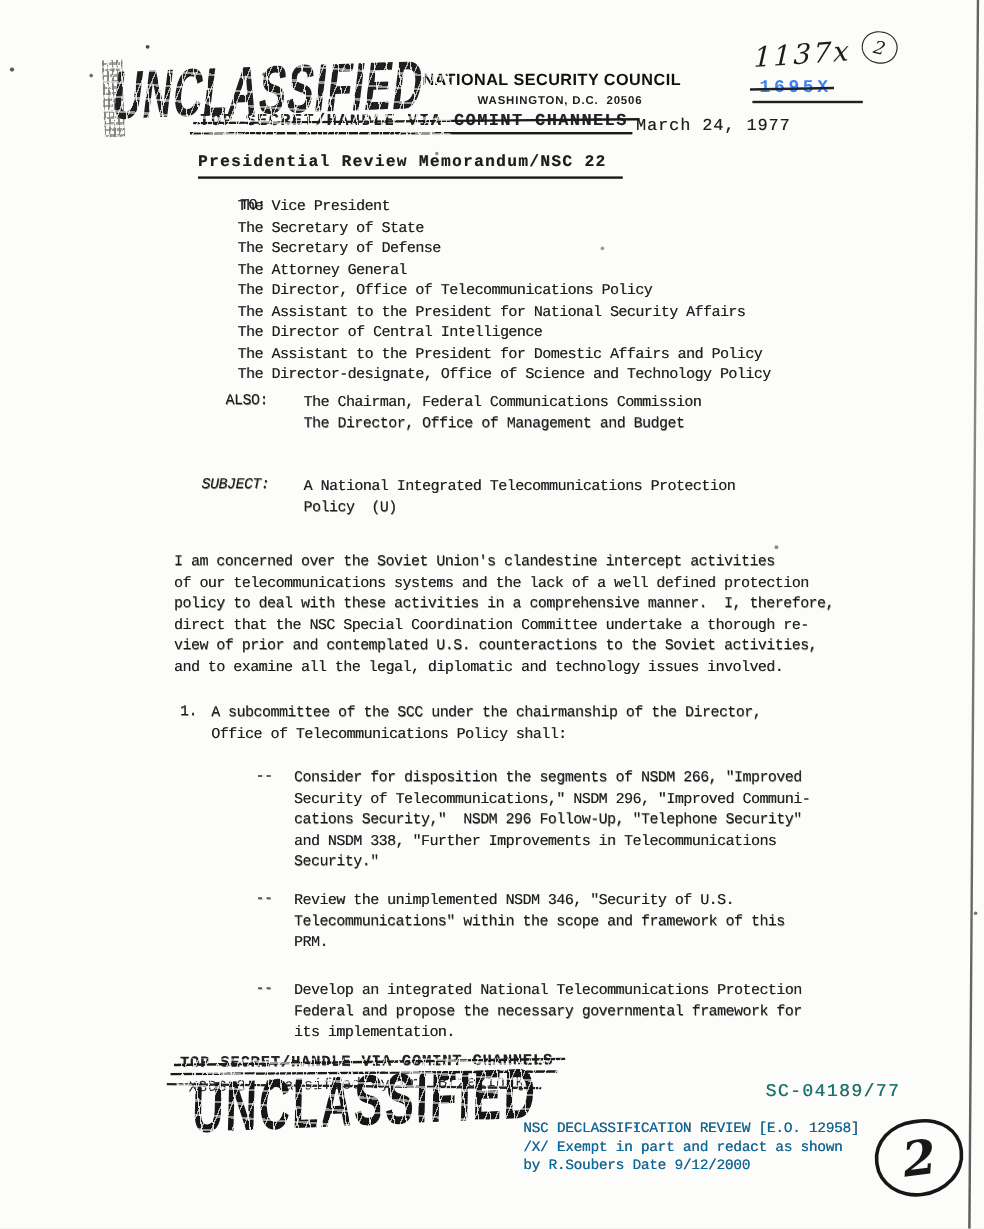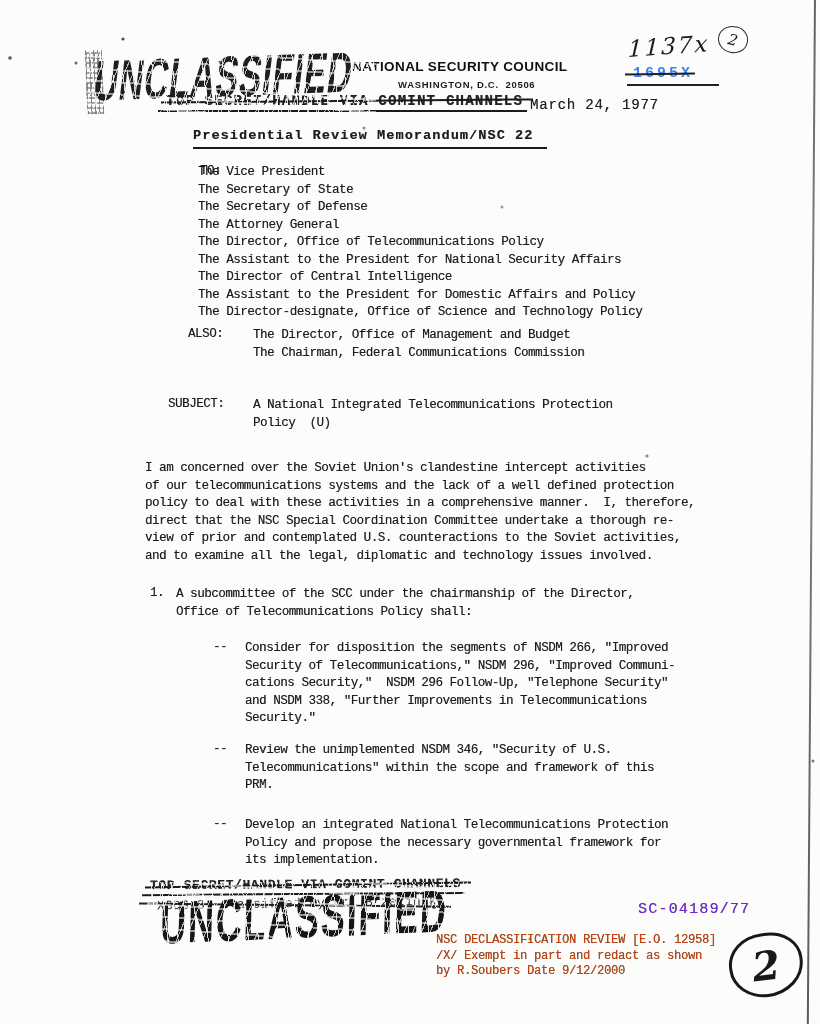--- a/index.html
+++ b/index.html
@@ -54,21 +54,20 @@
     content:""; position:absolute; left:-18px; right:-6px; top:50%; height:2px;
     background:#242424; transform:rotate(1.6deg);
   }
 
   
   .memo-title{
     position:absolute; left:165px; top:128px; font-size:13.5px; font-weight:700;
     letter-spacing:1.1px; white-space:pre; padding:0 14px 4px 0;
     border-bottom:2px solid #1b1b1b;
     text-shadow:0.3px 0.3px 0 rgba(25,25,25,0.55);
-    margin-left:28px;
   }
 
   
   .hand{
     position:absolute; font-family:"DejaVu Serif","Liberation Serif",serif;
     font-style:italic; color:#1c1c1c;
   }
   .hand-top-number{left:628px; top:33px; font-size:23px; letter-spacing:2px; transform:rotate(-4deg) skewX(-6deg);}
   .crossed-number{
     position:absolute; left:633px; top:65px; font-size:15px; letter-spacing:3px;
@@ -118,24 +117,24 @@
 
   .stamp-edge-noise{
     position:absolute; left:86px; top:50px; width:17px; height:64px; opacity:0.6;
     transform:rotate(-2deg);
     background:
       repeating-linear-gradient(90deg, rgba(40,40,40,0.9) 0 1.5px, transparent 1.5px 4px),
       repeating-linear-gradient(0deg, rgba(40,40,40,0.7) 0 2px, transparent 2px 5px);
   }
 
   
-  .control-number{position:absolute; left:638px; top:901px; font-size:15px; letter-spacing:1.2px; color:#6d28d9;}
+  .control-number{position:absolute; left:638px; top:901px; font-size:15px; letter-spacing:1.2px; color:#0f766e;}
   .review{
     position:absolute; left:436px; top:933px; font-size:12px; letter-spacing:-0.2px;
-    color:#c2410c; white-space:pre; text-shadow:0.3px 0.3px 0 rgba(25,25,25,0.6);
+    color:#0369a1; white-space:pre; text-shadow:0.3px 0.3px 0 rgba(25,25,25,0.6);
   }
   .review .ln{height:15.5px; line-height:15.5px;}
 
   
   .scan-edge{
     position:absolute; left:814px; top:-4px; width:1.7px; height:1034px; opacity:0.8;
     background:linear-gradient(180deg,#3c3c3c 0%, #6b6b6b 35%, #454545 70%, #333 100%);
     transform:rotate(0.4deg); transform-origin:top center;
   }
   .speckles{
@@ -170,38 +169,38 @@
   <div class="stamp-box stamp-top-box">
     <span class="stamp-text">UNCLASSIFIED</span>
   </div>
 
   <div class="memo-title">Presidential Review Memorandum/NSC 22</div>
 
   <div class="tw" style="left:166px; top:164px;margin-left:34px;">TO:</div>
   <div class="tw" style="left:198px; top:164px;"><div class="ln">The Vice President</div><div class="ln">The Secretary of State</div><div class="ln">The Secretary of Defense</div><div class="ln">The Attorney General</div><div class="ln">The Director, Office of Telecommunications Policy</div><div class="ln">The Assistant to the President for National Security Affairs</div><div class="ln">The Director of Central Intelligence</div><div class="ln">The Assistant to the President for Domestic Affairs and Policy</div><div class="ln">The Director-designate, Office of Science and Technology Policy</div></div>
 
   <div class="tw" style="left:188px; top:327px;">ALSO:</div>
-  <div class="tw" style="left:253px; top:327px;"><div class="ln">The Director, Office of Management and Budget</div><div class="ln">The Chairman, Federal Communications Commission</div></div>
-
-  <div class="tw" style="left:168px; top:397px;">SUBJECT:</div>
+  <div class="tw" style="left:253px; top:327px;"><div class="ln">The Chairman, Federal Communications Commission</div><div class="ln">The Director, Office of Management and Budget</div></div>
+
+  <div class="tw" style="left:168px; top:397px;font-style:italic;">SUBJECT:</div>
   <div class="tw" style="left:253px; top:397px;"><div class="ln">A National Integrated Telecommunications Protection</div><div class="ln">Policy  (U)</div></div>
 
   <div class="tw" style="left:145px; top:460px;"><div class="ln">I am concerned over the Soviet Union's clandestine intercept activities</div><div class="ln">of our telecommunications systems and the lack of a well defined protection</div><div class="ln">policy to deal with these activities in a comprehensive manner.  I, therefore,</div><div class="ln">direct that the NSC Special Coordination Committee undertake a thorough re-</div><div class="ln">view of prior and contemplated U.S. counteractions to the Soviet activities,</div><div class="ln">and to examine all the legal, diplomatic and technology issues involved.</div></div>
 
   <div class="tw" style="left:150px; top:586px;">1.</div>
   <div class="tw" style="left:176px; top:586px;"><div class="ln">A subcommittee of the SCC under the chairmanship of the Director,</div><div class="ln">Office of Telecommunications Policy shall:</div></div>
 
   <div class="tw" style="left:213px; top:640px;">--</div>
   <div class="tw" style="left:245px; top:640px;"><div class="ln">Consider for disposition the segments of NSDM 266, "Improved</div><div class="ln">Security of Telecommunications," NSDM 296, "Improved Communi-</div><div class="ln">cations Security,"  NSDM 296 Follow-Up, "Telephone Security"</div><div class="ln">and NSDM 338, "Further Improvements in Telecommunications</div><div class="ln">Security."</div></div>
 
   <div class="tw" style="left:213px; top:742px;">--</div>
   <div class="tw" style="left:245px; top:742px;"><div class="ln">Review the unimplemented NSDM 346, "Security of U.S.</div><div class="ln">Telecommunications" within the scope and framework of this</div><div class="ln">PRM.</div></div>
 
   <div class="tw" style="left:213px; top:817px;">--</div>
-  <div class="tw" style="left:245px; top:817px;"><div class="ln">Develop an integrated National Telecommunications Protection</div><div class="ln">Policy and propose the necessary governmental framework for</div><div class="ln">its implementation.</div></div>
+  <div class="tw" style="left:245px; top:817px;"><div class="ln">Develop an integrated National Telecommunications Protection</div><div class="ln">Federal and propose the necessary governmental framework for</div><div class="ln">its implementation.</div></div>
 
   <div class="banner banner-bottom">TOP SECRET/HANDLE VIA COMINT CHANNELS</div>
   <div class="struck-note">XGDS-3  Classified by Dr. Brzezinski</div>
   <div class="stamp-box stamp-bottom-box">
     <span class="stamp-text">UNCLASSIFIED</span>
   </div>
   <div class="control-number tw" style="left:638px; top:901px;">SC-04189/77</div>
   <div class="review"><div class="ln">NSC DECLASSIFICATION REVIEW [E.O. 12958]</div><div class="ln">/X/ Exempt in part and redact as shown</div><div class="ln">by R.Soubers Date 9/12/2000</div></div>
   <div class="circle circle-bottom">
     <span>2</span>

